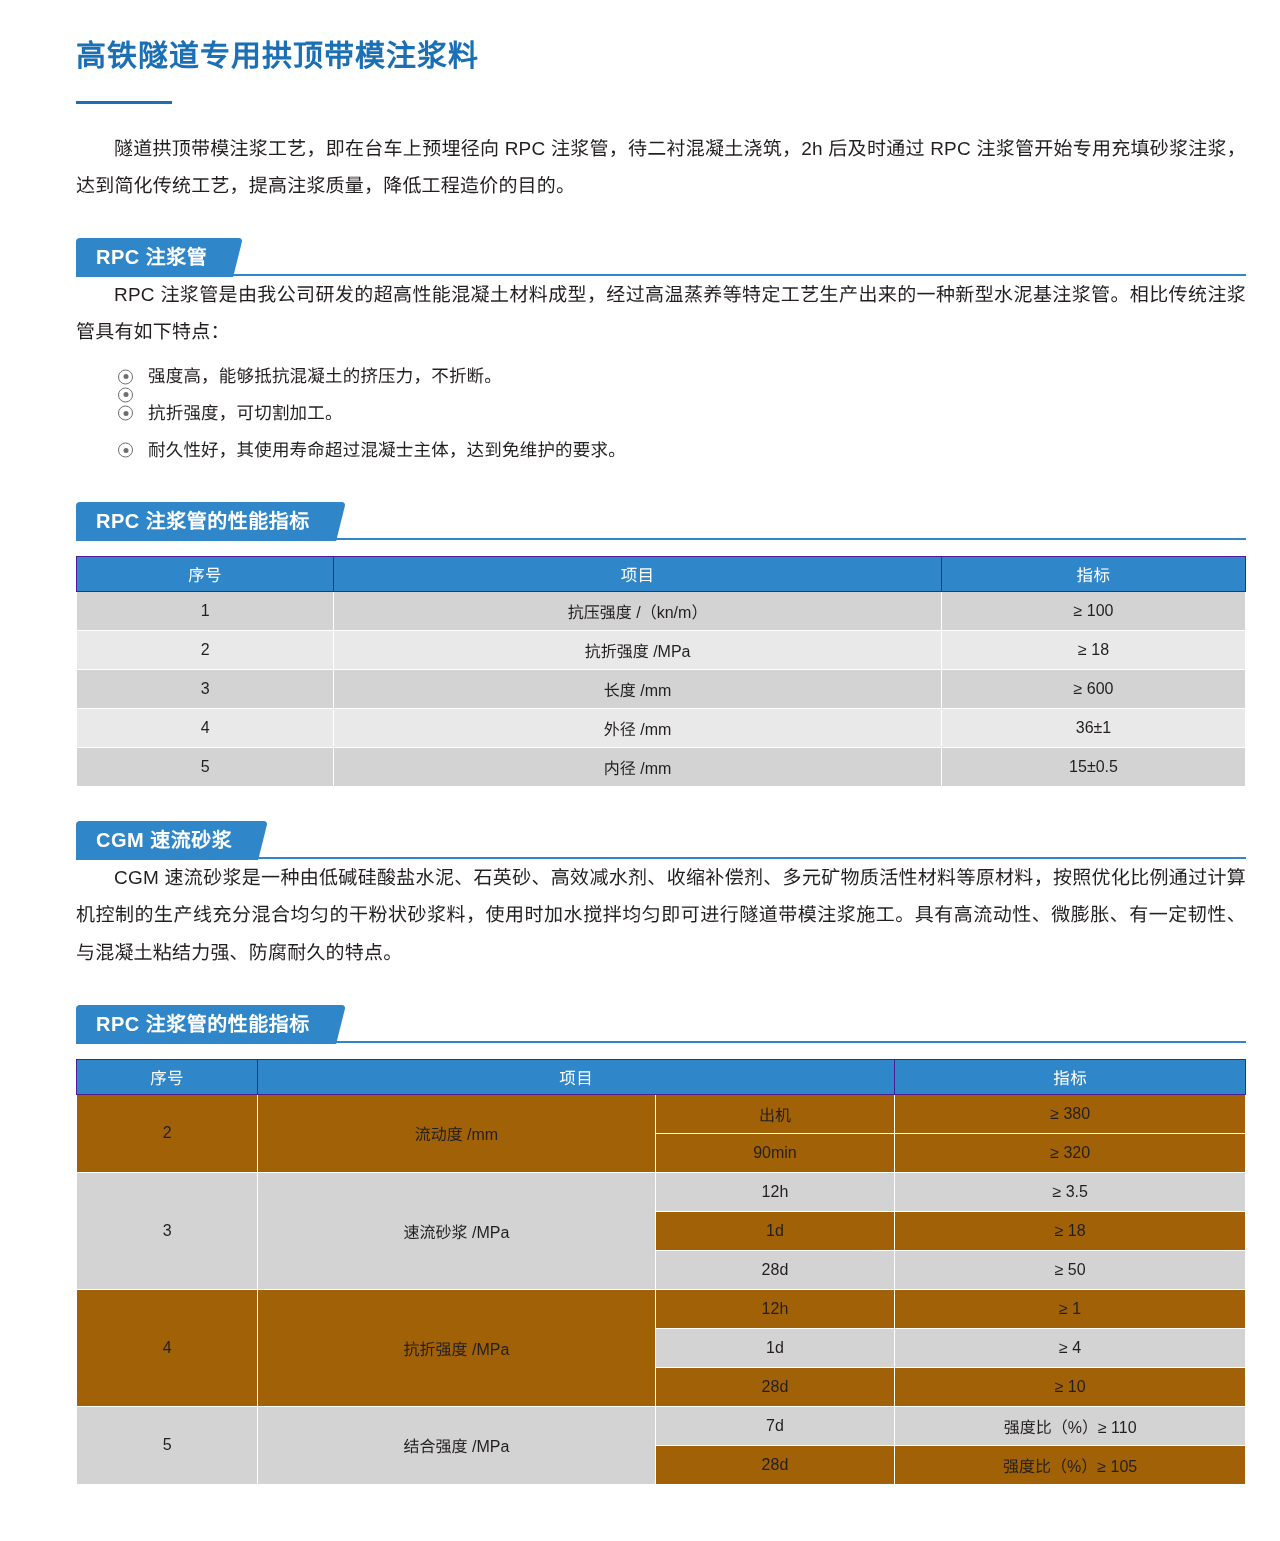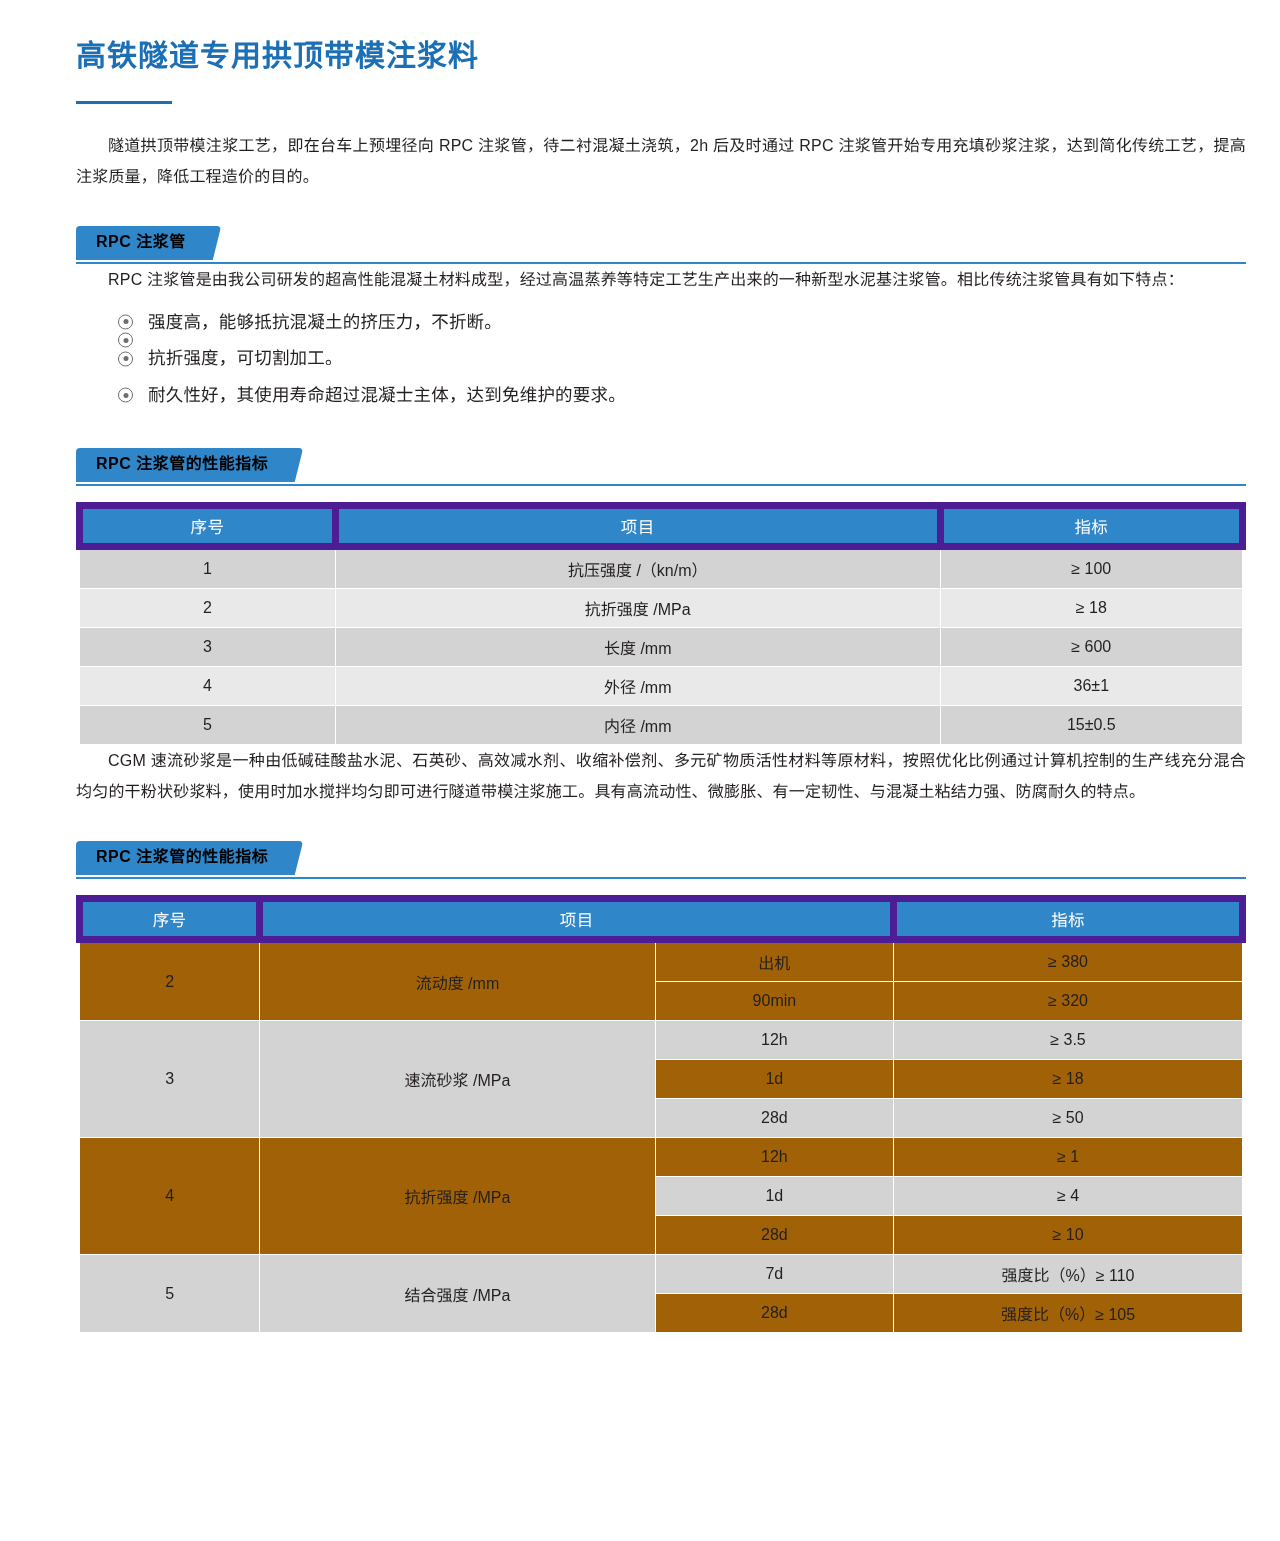--- a/index.html
+++ b/index.html
@@ -34,41 +34,41 @@
   }
   .title-rule {
     width: 96px;
     height: 3px;
     background: #1a6fb5;
     margin: 26px 0 0 0;
   }
 
   
   .para {
-    font-size: 16px;
+    font-size: 19px;
     line-height: 1.95;
     color: #231f20;
     text-align: justify;
     margin: 26px 0 0 0;
     text-indent: 2em;
     letter-spacing: 0.2px;
   }
   .para.tight { margin-top: 0; }
 
   
   .section-head {
     position: relative;
     margin: 34px 0 0 0;
     height: 38px;
   }
   .section-head .tag {
     display: inline-block;
     background: #2f86c8;
-    color: #000000;
-    font-size: 16px;
+    color: #ffffff;
+    font-size: 20px;
     font-weight: bold;
     letter-spacing: 0.5px;
     padding: 6px 22px 7px 20px;
     border-radius: 4px 4px 0 0;
     position: relative;
     z-index: 2;
     line-height: 1.3;
     text-align: center;
   }
   .section-head .tag::after {
@@ -137,21 +137,21 @@
     margin-top: 16px;
     font-size: 16px;
     table-layout: fixed;
   }
   table.spec th {
     background: #2f86c8;
     color: #ffffff;
     font-weight: normal;
     font-size: 16.5px;
     height: 32px;
-    border: 7px solid #4c1d95;
+    border: 1px solid #4c1d95;
     text-align: center;
     letter-spacing: 0.4px;
   }
   table.spec td {
     border: 1px solid #ffffff;
     height: 32px;
     text-align: center;
     color: #231f20;
     font-size: 16px;
     padding: 3px 6px;
@@ -245,20 +245,24 @@
         <td>36±1</td>
       </tr>
       <tr>
         <td>5</td>
         <td>内径 /mm</td>
         <td>15±0.5</td>
       </tr>
     </tbody>
   </table>
 
+  <div class="section-head">
+    <span class="tag">CGM 速流砂浆</span>
+    <span class="underline"></span>
+  </div>
 
   <p class="para tight">CGM 速流砂浆是一种由低碱硅酸盐水泥、石英砂、高效减水剂、收缩补偿剂、多元矿物质活性材料等原材料，按照优化比例通过计算机控制的生产线充分混合均匀的干粉状砂浆料，使用时加水搅拌均匀即可进行隧道带模注浆施工。具有高流动性、微膨胀、有一定韧性、与混凝土粘结力强、防腐耐久的特点。</p>
 
   <div class="section-head">
     <span class="tag">RPC 注浆管的性能指标</span>
     <span class="underline"></span>
   </div>
 
   <table class="spec t2">
     <colgroup>

